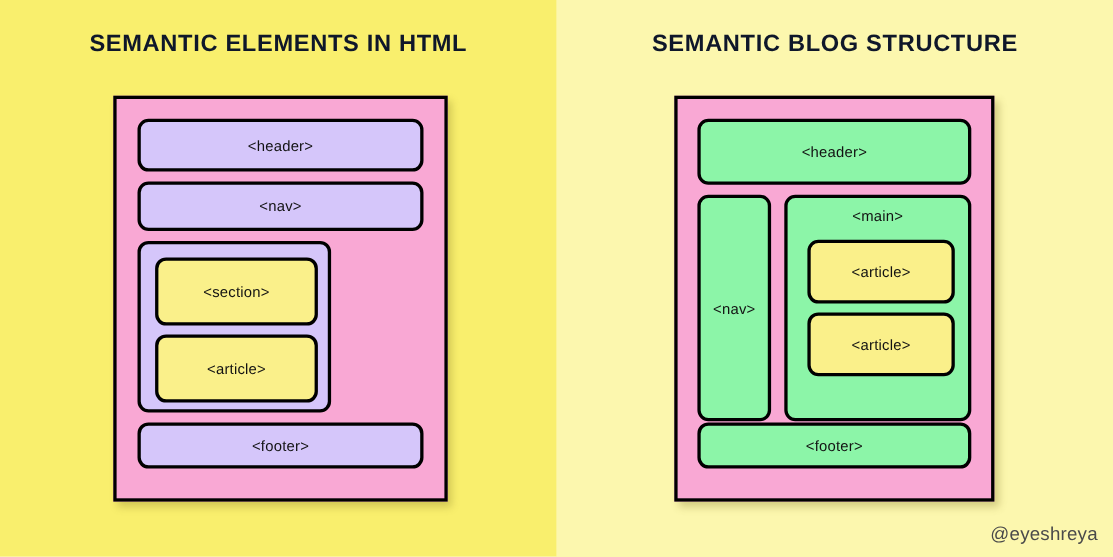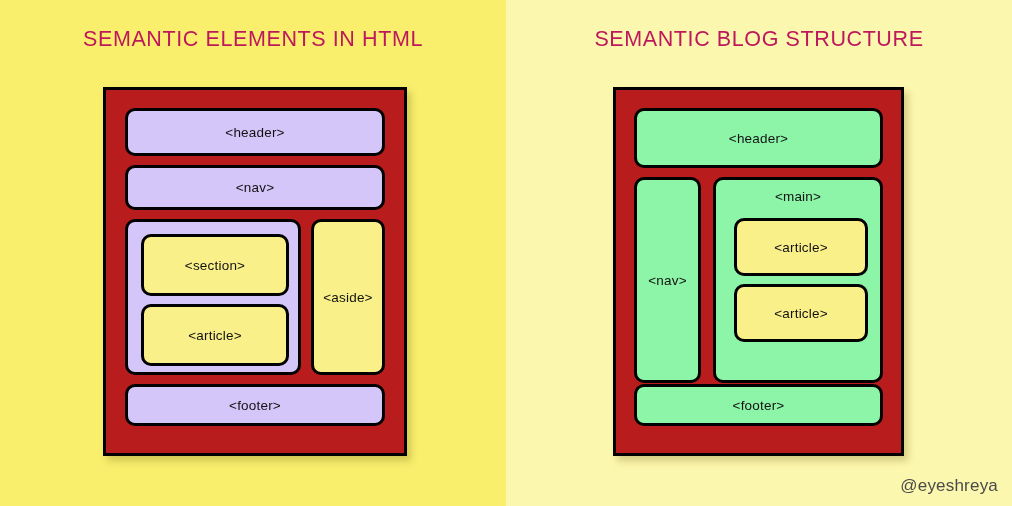--- a/index.html
+++ b/index.html
@@ -31,30 +31,30 @@
   .half.right { width: 506px; background: #fcf7ae; }
 
   
   .panel-title {
     position: absolute;
     top: 27px;
     left: 0;
     width: 100%;
     text-align: center;
     font-size: 21.5px;
-    font-weight: 400;
+    font-weight: 700;
     letter-spacing: 0.6px;
-    color: #be185d;
+    color: #0f172a;
     white-space: nowrap;
   }
 
   
   .diagram {
     position: absolute;
-    background: #b91c1c;
+    background: #f9a8d4;
     border: 3px solid #000;
     box-shadow: 4px 5px 7px rgba(120,110,30,0.30);
   }
   .diagram.left-diagram  { left: 103px; top: 87px; width: 304px; height: 369px; }
   .diagram.right-diagram { left: 107px; top: 87px; width: 291px; height: 369px; }
 
   
   .block {
     position: absolute;
     border: 3px solid #000;
@@ -131,21 +131,20 @@
 
       <div class="block purple l-nav">&lt;nav&gt;</div>
 
       <div class="block purple container l-wrap">
 
         <div class="block yellow l-section">&lt;section&gt;</div>
 
         <div class="block yellow l-article">&lt;article&gt;</div>
       </div>
 
-      <div class="block yellow l-aside">&lt;aside&gt;</div>
 
       <div class="block purple l-footer">&lt;footer&gt;</div>
     </div>
   </div>
 
   <div class="half right">
 
     <div class="panel-title">SEMANTIC BLOG STRUCTURE</div>
 
     <div class="diagram right-diagram">

